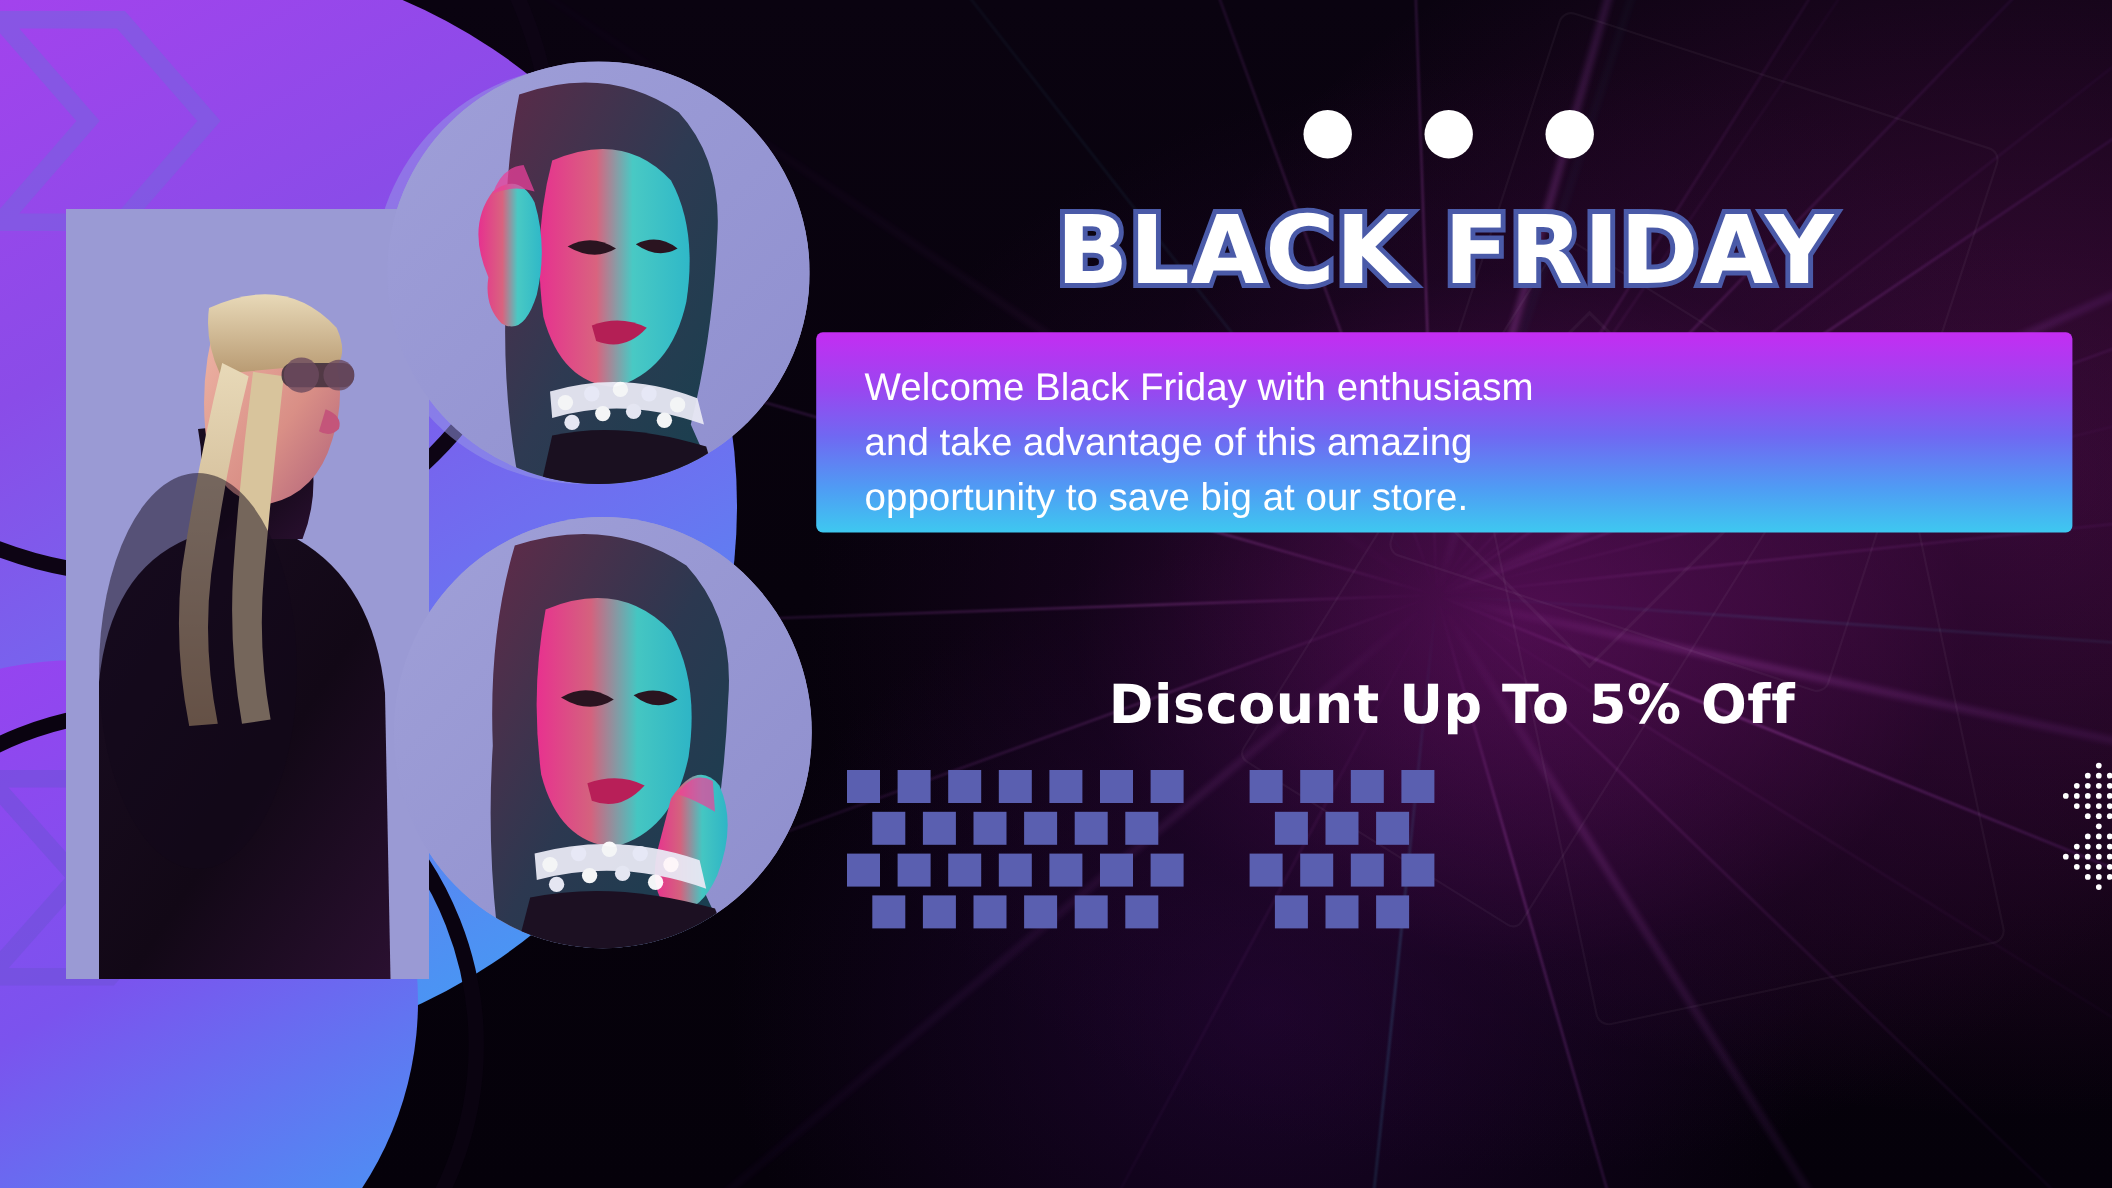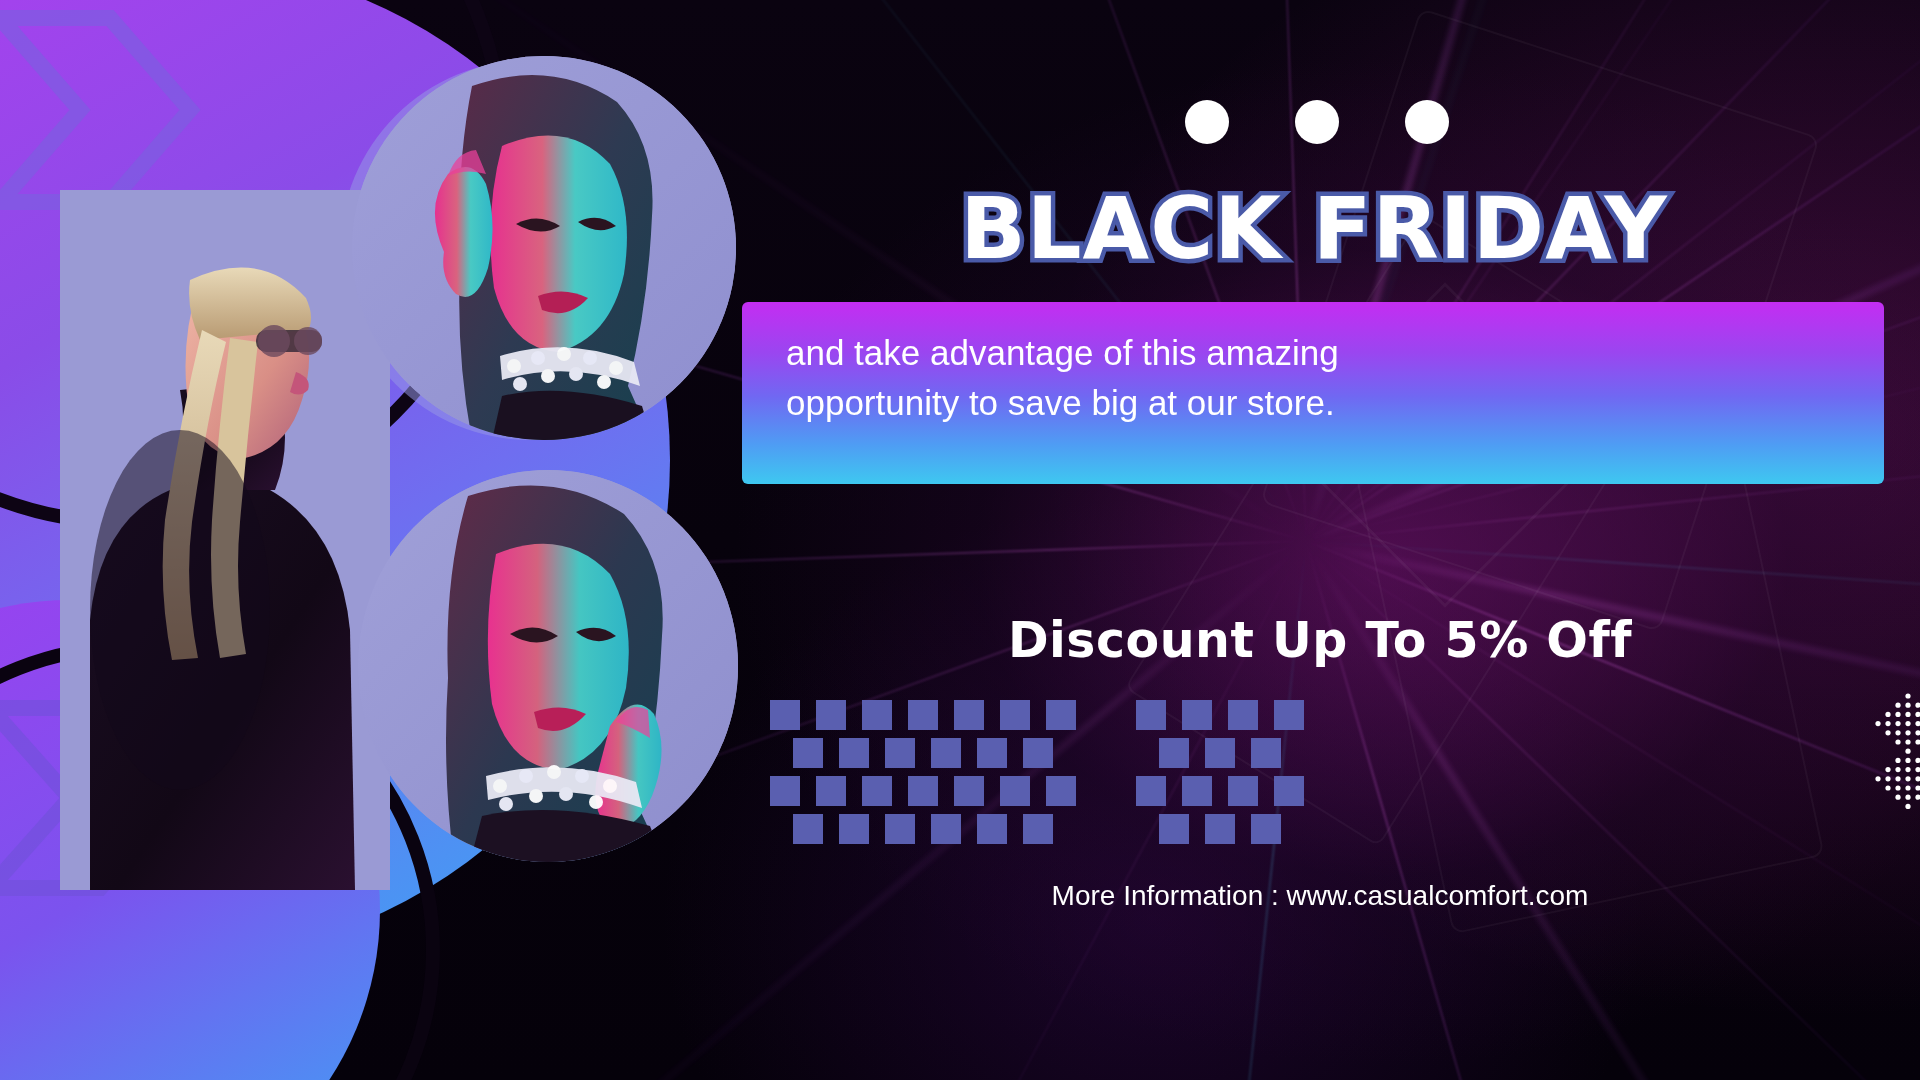--- a/index.html
+++ b/index.html
@@ -324,20 +324,21 @@
 
     <div class="dots">
       <span class="dot"></span>
       <span class="dot"></span>
       <span class="dot"></span>
     </div>
 
     <div class="headline">BLACK FRIDAY</div>
 
     <div class="para-box">
+      <div class="para-line">Welcome Black Friday with enthusiasm</div>
       <div class="para-line">and take advantage of this amazing</div>
       <div class="para-line">opportunity to save big at our store.</div>
     </div>
 
     <div class="discount">Discount Up To 5% Off</div>
 
     <div class="checks">
       <div class="check-grid" id="ckA">
           <div class="ck-row" style="margin-left: 0px;">
             <span class="ck" style="background: rgb(90, 95, 176);"></span>
@@ -447,15 +448,14 @@
           <circle cx="50" cy="98" r="2.6" fill="#ffffff"></circle>
           <circle cx="60" cy="98" r="2.6" fill="#ffffff"></circle>
           <circle cx="70" cy="98" r="2.6" fill="#ffffff"></circle>
           <circle cx="40" cy="107.19999999999999" r="2.6" fill="#ffffff"></circle>
           <circle cx="50" cy="107.19999999999999" r="2.6" fill="#ffffff"></circle>
           <circle cx="60" cy="107.19999999999999" r="2.6" fill="#ffffff"></circle>
           <circle cx="50" cy="116.39999999999999" r="2.6" fill="#ffffff"></circle>
         </svg>
     </div>
 
-    <div class="footer">More Information : www.casualcomfort.com</div>
   </div>
 </div>
 
 </body></html>

